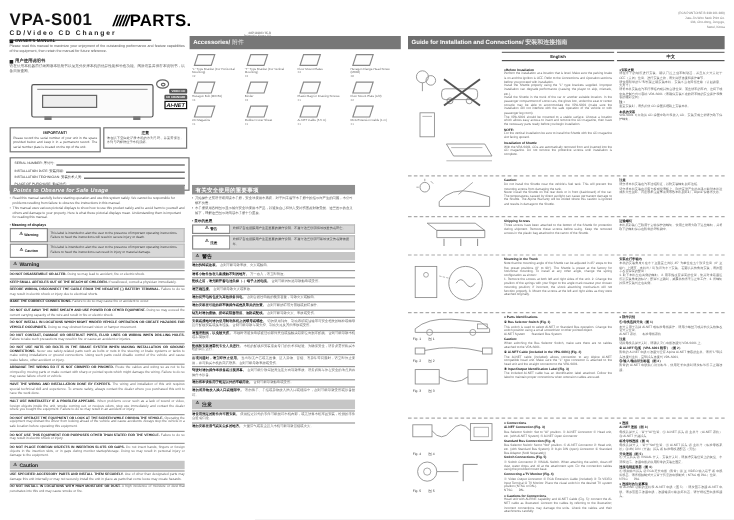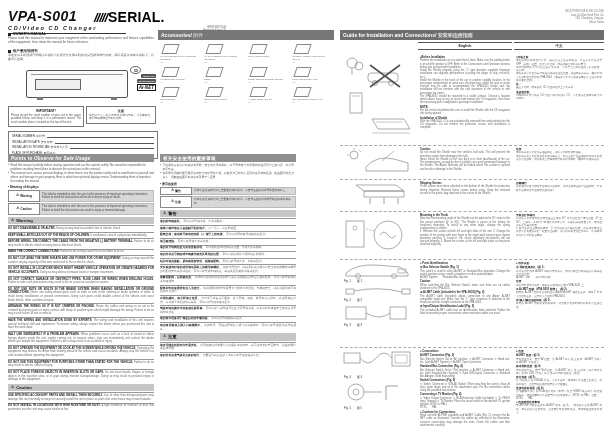--- a/index.html
+++ b/index.html
@@ -88,29 +88,29 @@
   .gt{font-size:2.6px;line-height:1.25;color:#666;text-align:justify;}
   .gt:empty{display:none;}
   .figlab{font-size:2.8px;color:#333;display:flex;gap:6px;margin:0 0 1px 2px;}
   svg{display:block;}
 </style>
 </head>
 <body>
 
 <div class="page">
 
-  <div class="abs" style="left:8px;top:9px;font-style:italic;">
+  <div class="abs" style="left:8px;top:9px;">
     <div class="model">VPA-S001</div>
     <div class="subtitle">CD/Video CD Changer</div>
   </div>
 
   <div class="abs" style="left:94px;top:9px;width:132px;">
     <div class="brand">
       <span class="slashes">/////</span>
-      <span class="word">SERIAL.</span>
+      <span class="word">PARTS.</span>
     </div>
     <div class="brand-sub">
       <div>68P11983Y35-B</div>
       <div>Printed in Korea (Y)</div>
     </div>
   </div>
 
   <div class="abs corner" style="right:8px;top:10px;">
 
   <div>(RCS PONTOISE B 338 101 280)</div>

